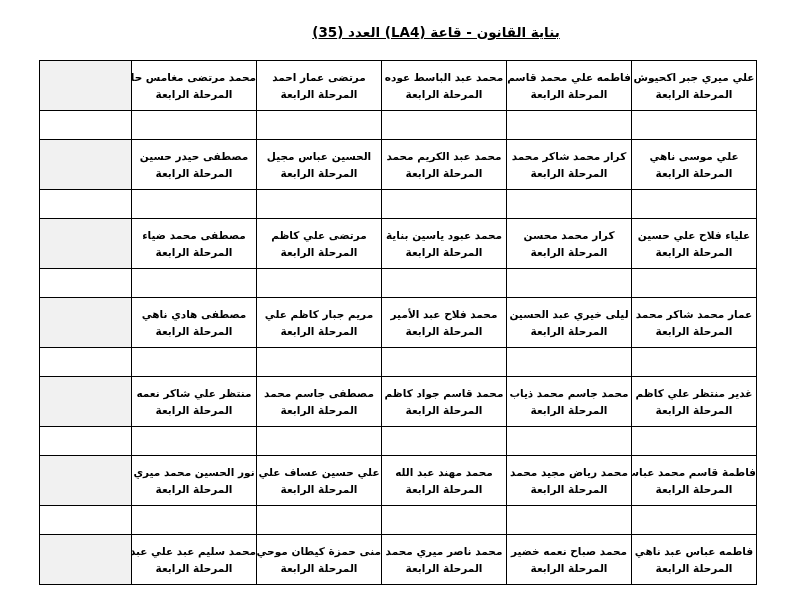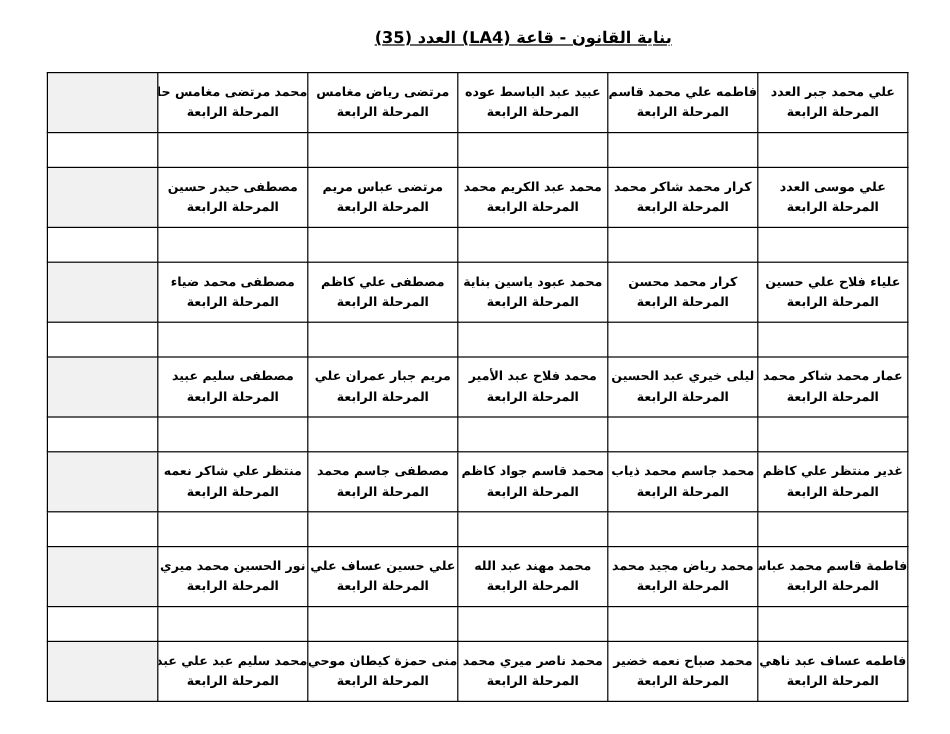--- a/index.html
+++ b/index.html
@@ -73,64 +73,64 @@
       <col style="width:125px">
       <col style="width:125px">
       <col style="width:125px">
       <col style="width:125px">
       <col style="width:125px">
       <col style="width:92px">
     </colgroup>
     <tbody>
         <tr class="name-row">
           <td class="seat-cell">
-            <div class="student-name">علي محمد جبر العدد</div>
+            <div class="student-name">علي ميري جبر اكحيوش</div>
             <div class="student-stage">المرحلة الرابعة</div>
           </td>
           <td class="seat-cell">
             <div class="student-name">فاطمه علي محمد قاسم</div>
             <div class="student-stage">المرحلة الرابعة</div>
           </td>
           <td class="seat-cell">
-            <div class="student-name">عبيد عبد الباسط عوده</div>
-            <div class="student-stage">المرحلة الرابعة</div>
-          </td>
-          <td class="seat-cell">
-            <div class="student-name">مرتضى رياض مغامس</div>
+            <div class="student-name">محمد عبد الباسط عوده</div>
+            <div class="student-stage">المرحلة الرابعة</div>
+          </td>
+          <td class="seat-cell">
+            <div class="student-name">مرتضى عمار احمد</div>
             <div class="student-stage">المرحلة الرابعة</div>
           </td>
           <td class="seat-cell">
             <div class="student-name">محمد مرتضى مغامس حاجم</div>
             <div class="student-stage">المرحلة الرابعة</div>
           </td>
           <td class="corridor-cell"></td>
         </tr>
         <tr class="spacer-row">
           <td class="spacer-cell"></td>
           <td class="spacer-cell"></td>
           <td class="spacer-cell"></td>
           <td class="spacer-cell"></td>
           <td class="spacer-cell"></td>
           <td class="spacer-cell"></td>
         </tr>
         <tr class="name-row">
           <td class="seat-cell">
-            <div class="student-name">علي موسى العدد</div>
+            <div class="student-name">علي موسى ناهي</div>
             <div class="student-stage">المرحلة الرابعة</div>
           </td>
           <td class="seat-cell">
             <div class="student-name">كرار محمد شاكر محمد</div>
             <div class="student-stage">المرحلة الرابعة</div>
           </td>
           <td class="seat-cell">
             <div class="student-name">محمد عبد الكريم محمد</div>
             <div class="student-stage">المرحلة الرابعة</div>
           </td>
           <td class="seat-cell">
-            <div class="student-name">مرتضى عباس مريم</div>
+            <div class="student-name">الحسين عباس مجيل</div>
             <div class="student-stage">المرحلة الرابعة</div>
           </td>
           <td class="seat-cell">
             <div class="student-name">مصطفى حيدر حسين</div>
             <div class="student-stage">المرحلة الرابعة</div>
           </td>
           <td class="corridor-cell"></td>
         </tr>
         <tr class="spacer-row">
           <td class="spacer-cell"></td>
@@ -147,21 +147,21 @@
           </td>
           <td class="seat-cell">
             <div class="student-name">كرار محمد محسن</div>
             <div class="student-stage">المرحلة الرابعة</div>
           </td>
           <td class="seat-cell">
             <div class="student-name">محمد عبود ياسين بناية</div>
             <div class="student-stage">المرحلة الرابعة</div>
           </td>
           <td class="seat-cell">
-            <div class="student-name">مصطفى علي كاظم</div>
+            <div class="student-name">مرتضى علي كاظم</div>
             <div class="student-stage">المرحلة الرابعة</div>
           </td>
           <td class="seat-cell">
             <div class="student-name">مصطفى محمد ضياء</div>
             <div class="student-stage">المرحلة الرابعة</div>
           </td>
           <td class="corridor-cell"></td>
         </tr>
         <tr class="spacer-row">
           <td class="spacer-cell"></td>
@@ -178,25 +178,25 @@
           </td>
           <td class="seat-cell">
             <div class="student-name">ليلى خيري عبد الحسين</div>
             <div class="student-stage">المرحلة الرابعة</div>
           </td>
           <td class="seat-cell">
             <div class="student-name">محمد فلاح عبد الأمير</div>
             <div class="student-stage">المرحلة الرابعة</div>
           </td>
           <td class="seat-cell">
-            <div class="student-name">مريم جبار عمران علي</div>
-            <div class="student-stage">المرحلة الرابعة</div>
-          </td>
-          <td class="seat-cell">
-            <div class="student-name">مصطفى سليم عبيد</div>
+            <div class="student-name">مريم جبار كاظم علي</div>
+            <div class="student-stage">المرحلة الرابعة</div>
+          </td>
+          <td class="seat-cell">
+            <div class="student-name">مصطفى هادي ناهي</div>
             <div class="student-stage">المرحلة الرابعة</div>
           </td>
           <td class="corridor-cell"></td>
         </tr>
         <tr class="spacer-row">
           <td class="spacer-cell"></td>
           <td class="spacer-cell"></td>
           <td class="spacer-cell"></td>
           <td class="spacer-cell"></td>
           <td class="spacer-cell"></td>
@@ -259,21 +259,21 @@
         <tr class="spacer-row">
           <td class="spacer-cell"></td>
           <td class="spacer-cell"></td>
           <td class="spacer-cell"></td>
           <td class="spacer-cell"></td>
           <td class="spacer-cell"></td>
           <td class="spacer-cell"></td>
         </tr>
         <tr class="name-row">
           <td class="seat-cell">
-            <div class="student-name">فاطمه عساف عبد ناهي</div>
+            <div class="student-name">فاطمه عباس عبد ناهي</div>
             <div class="student-stage">المرحلة الرابعة</div>
           </td>
           <td class="seat-cell">
             <div class="student-name">محمد صباح نعمه خضير</div>
             <div class="student-stage">المرحلة الرابعة</div>
           </td>
           <td class="seat-cell">
             <div class="student-name">محمد ناصر ميري محمد</div>
             <div class="student-stage">المرحلة الرابعة</div>
           </td>

